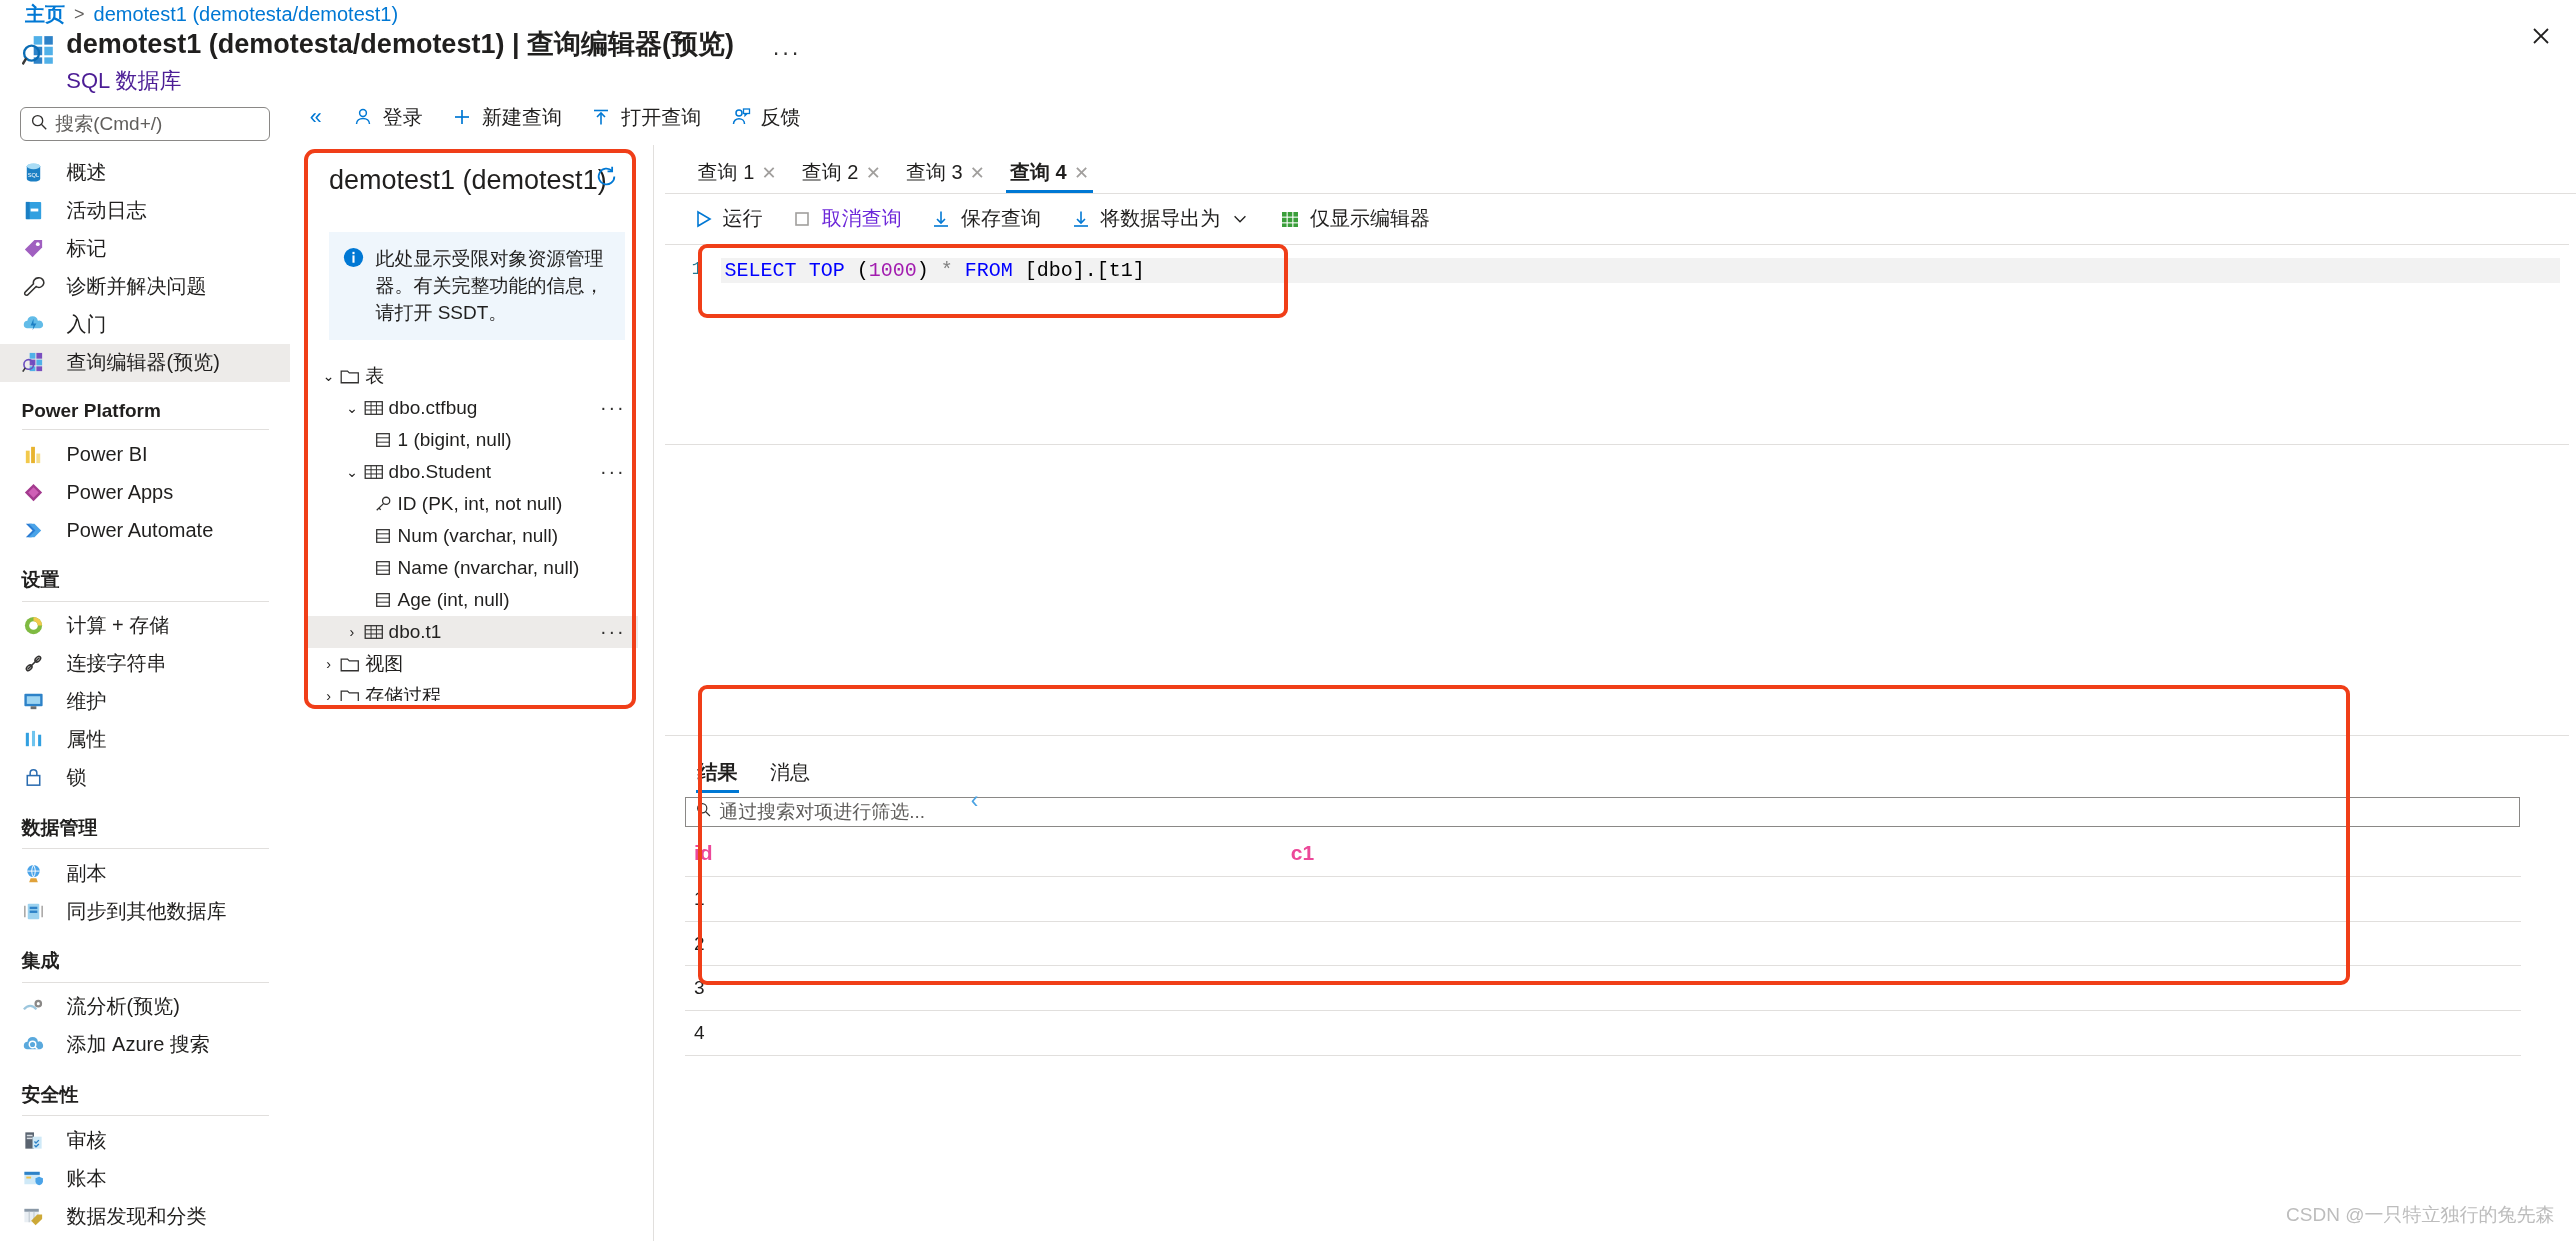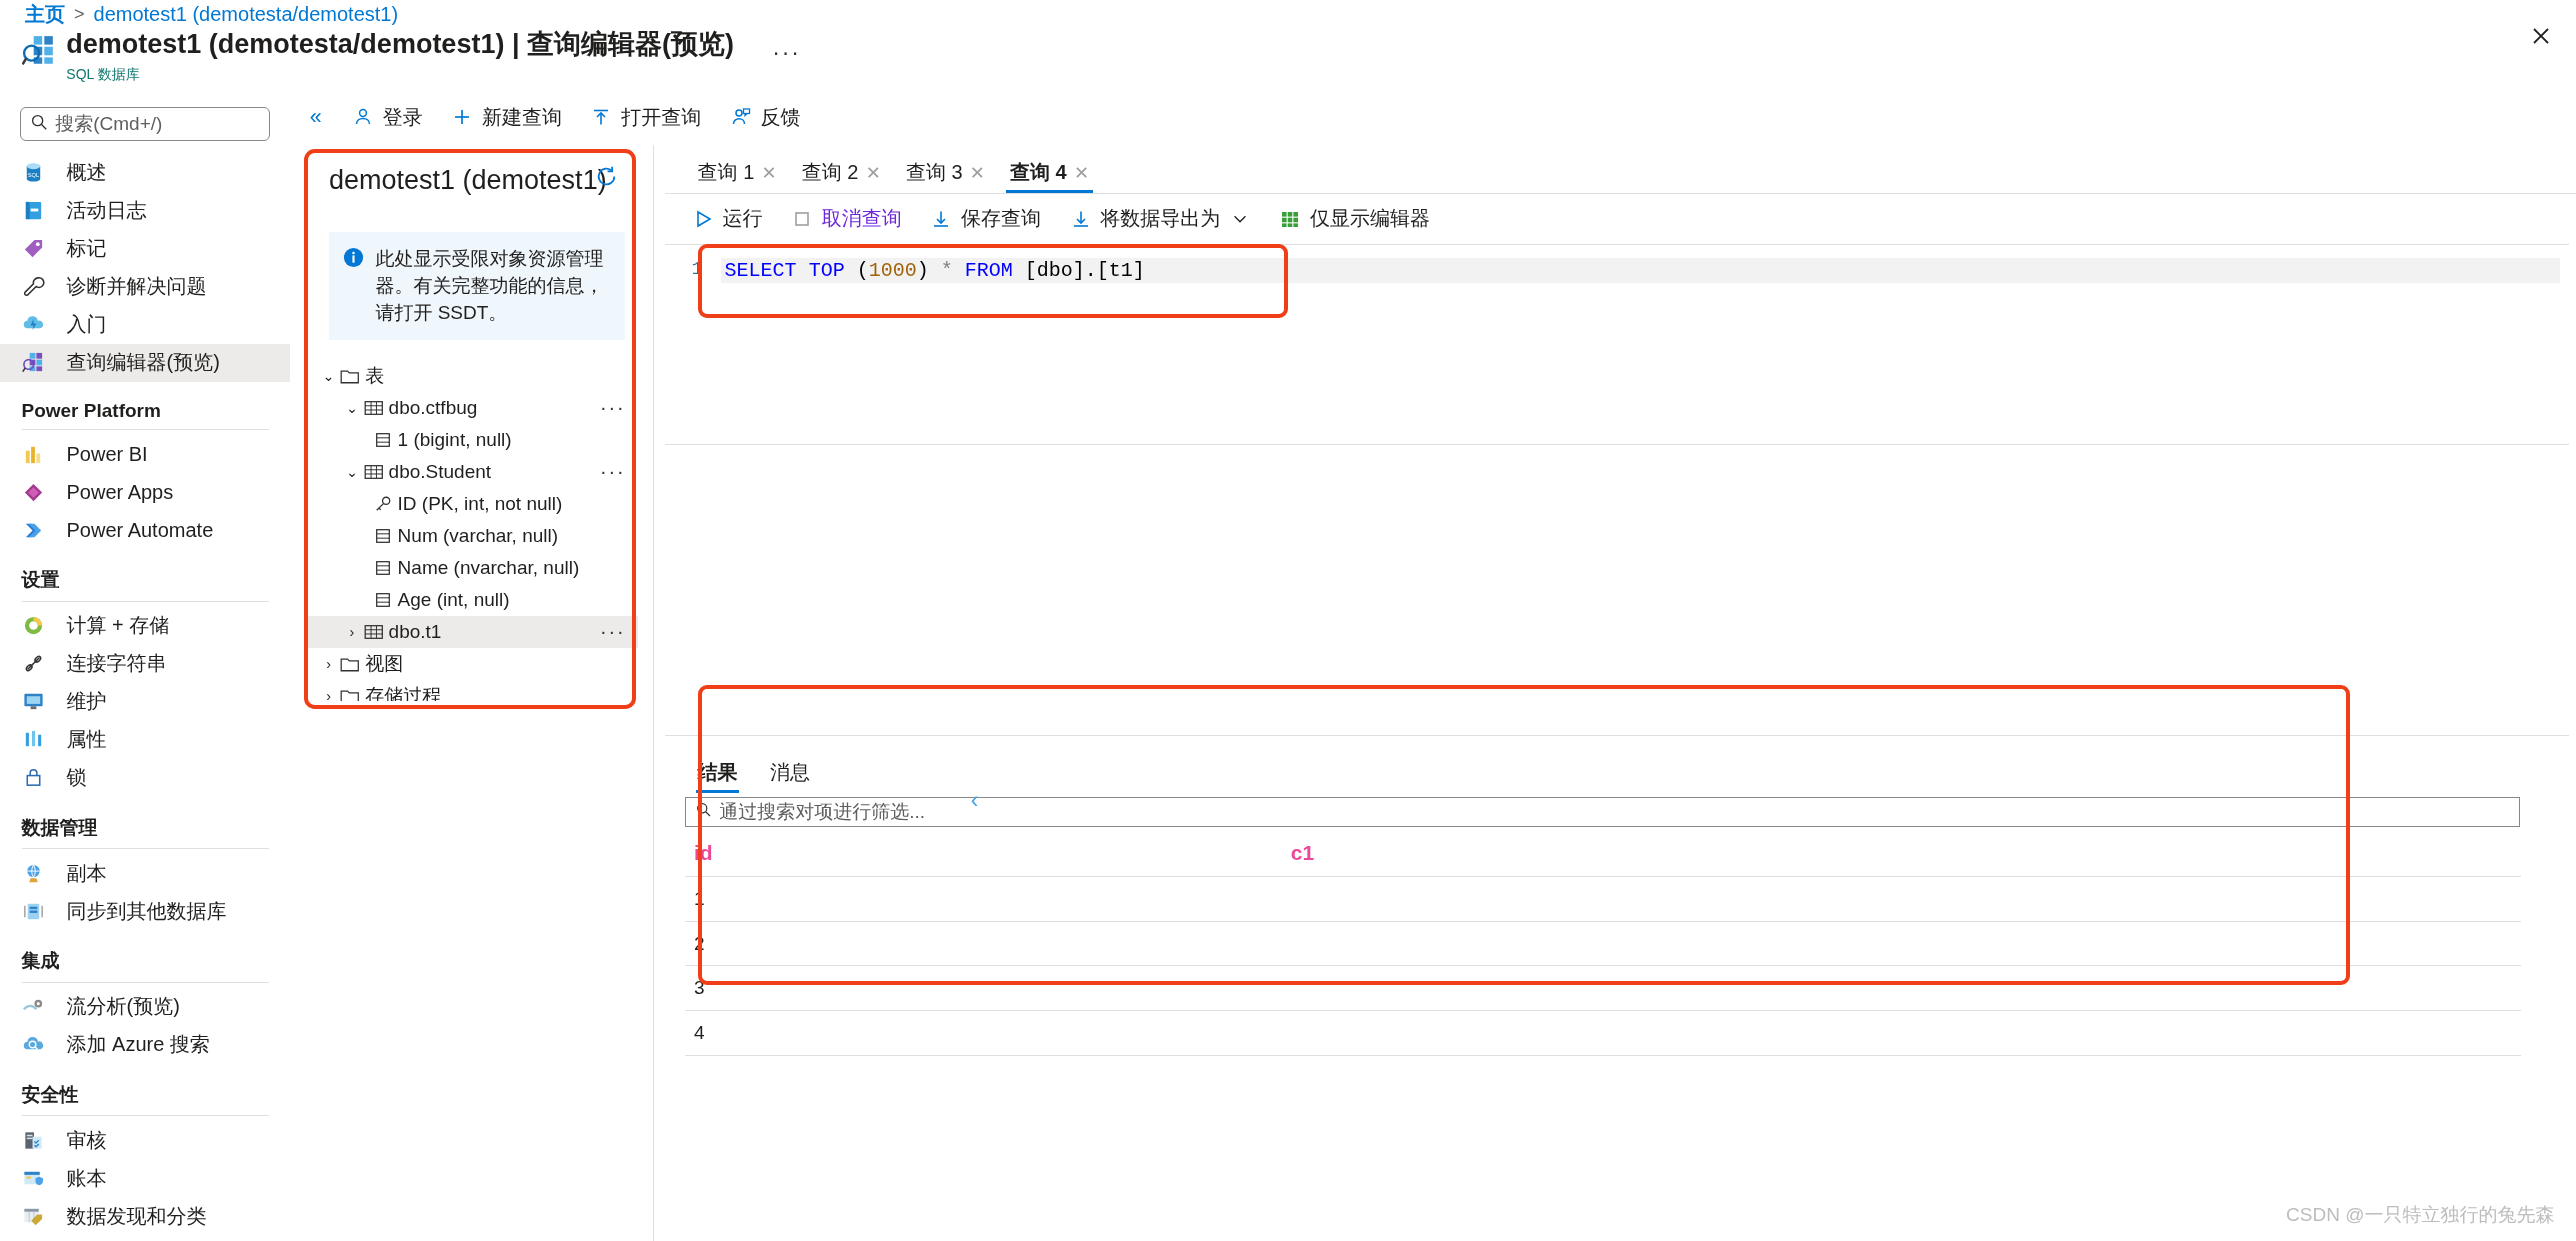--- a/index.html
+++ b/index.html
@@ -20,21 +20,21 @@
   }
   #breadcrumb .crumb { color:#0078d4; cursor:pointer; }
   #breadcrumb .crumb.home { font-weight:600; }
   #breadcrumb .sep { color:#605e5c; font-size:18px; }
 
   
   #titlebar { position:absolute; left:21.5px; top:29px; height:52px; display:flex; align-items:flex-start; }
   #db-icon { width:34px; height:34px; position:relative; margin-top:5.4px; margin-right:10.8px; flex:none;}
   #title-text { display:flex; flex-direction:column; }
   #page-title { font-size:27px; font-weight:600; color:#201f1e; line-height:30.5px; white-space:nowrap; }
-  #page-subtitle { font-size:14px; color:#0f766e; line-height:23px; margin-top:3px;}
+  #page-subtitle { font-size:22px; color:#4c1d95; line-height:23px; margin-top:9px;}
   #title-ellipsis {
     position:absolute; left:767px; top:39px; width:39px; height:27px;
     color:#323130; font-size:23px; letter-spacing:1.8px; text-align:center; cursor:pointer;
   }
   #close-x {
     position:absolute; right:16px; top:16px; width:39px; height:39px;
     display:flex; align-items:center; justify-content:center; cursor:pointer;
     color:#201f1e;
   }
 
@@ -141,21 +141,21 @@
   #editor {
     position:absolute; left:0; top:0; right:0; bottom:0;
     font-family:"Liberation Mono","DejaVu Sans Mono",monospace; font-size:20px;
   }
   #ln-gutter { position:absolute; left:0; top:12.6px; width:38px; text-align:right; color:#237893; font-size:19px; }
   #code-line {
     position:absolute; left:56px; top:12.6px; right:9px; height:25px;
     background:#f2f2f2; padding-left:3.6px; white-space:pre; line-height:25px;
   }
   .k { color:#0000ff; }
-  .num { color:#a16207; }
+  .num { color:#a21caf; }
   .op { color:#808080; }
   .id { color:#000000; }
   #editor-outline {
     position:absolute; left:698px; top:244px; width:590px; height:74px;
     border:4.5px solid #f03e18; border-radius:9px; pointer-events:none; z-index:40;
   }
 
   
   #res-collapse {
     position:absolute; left:671px; top:691px; width:27px; height:32px;

